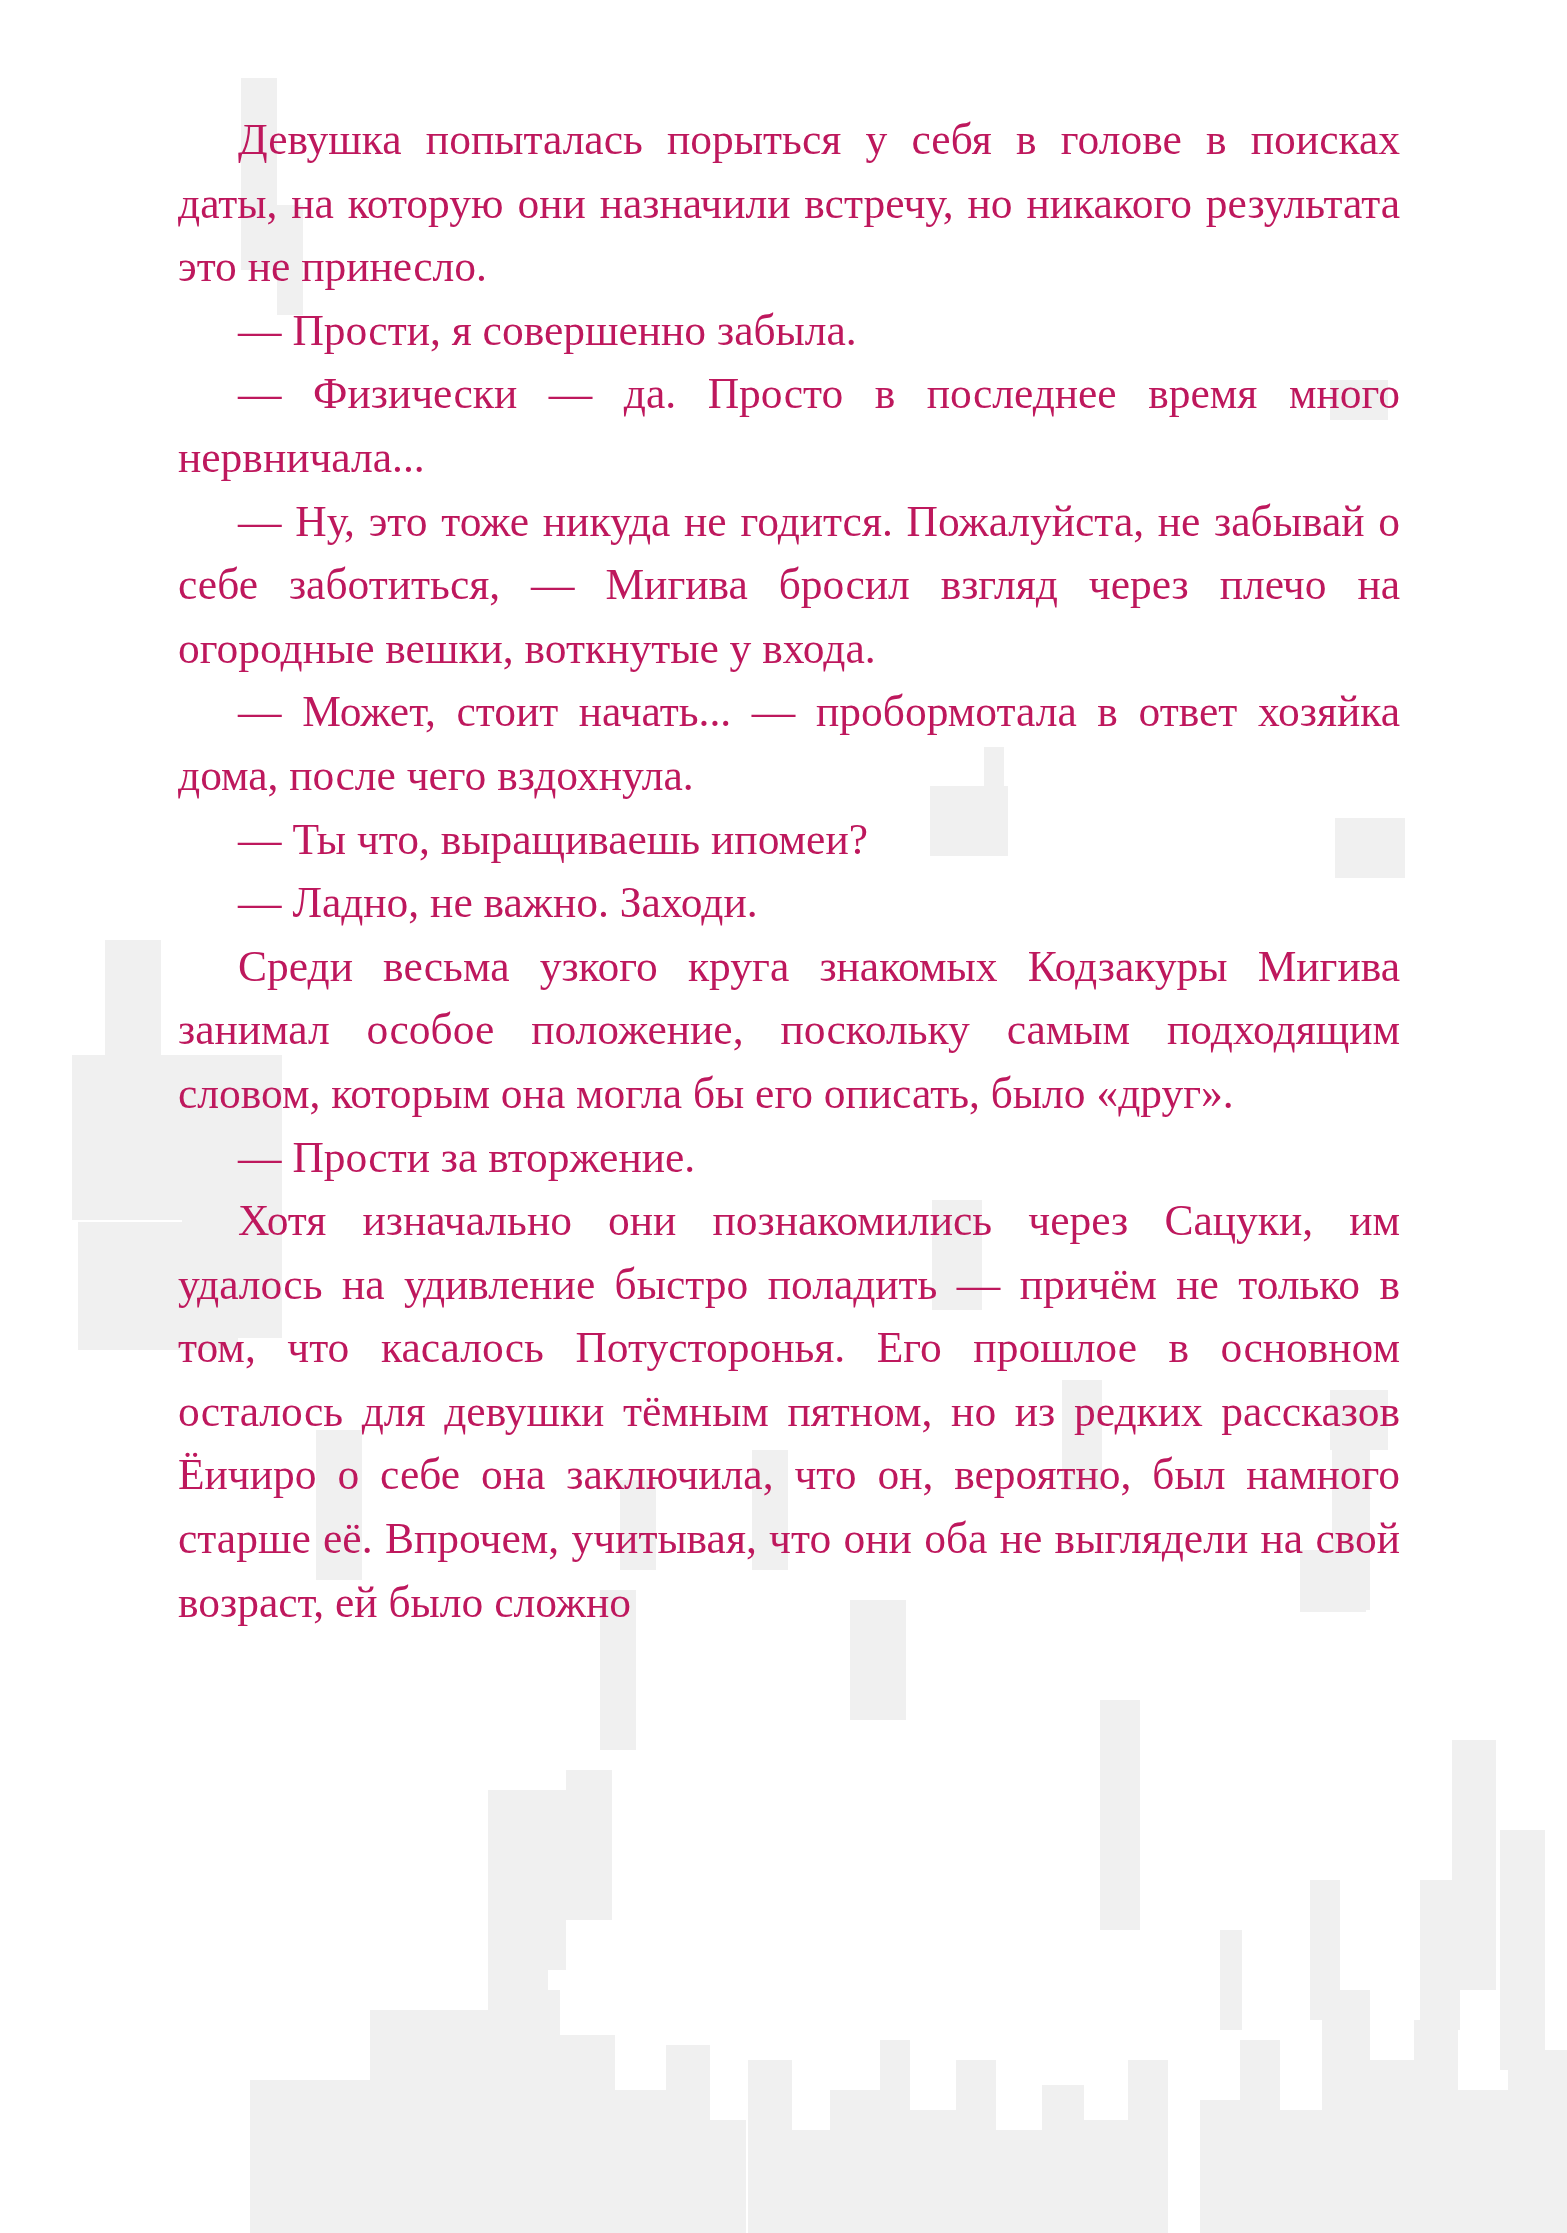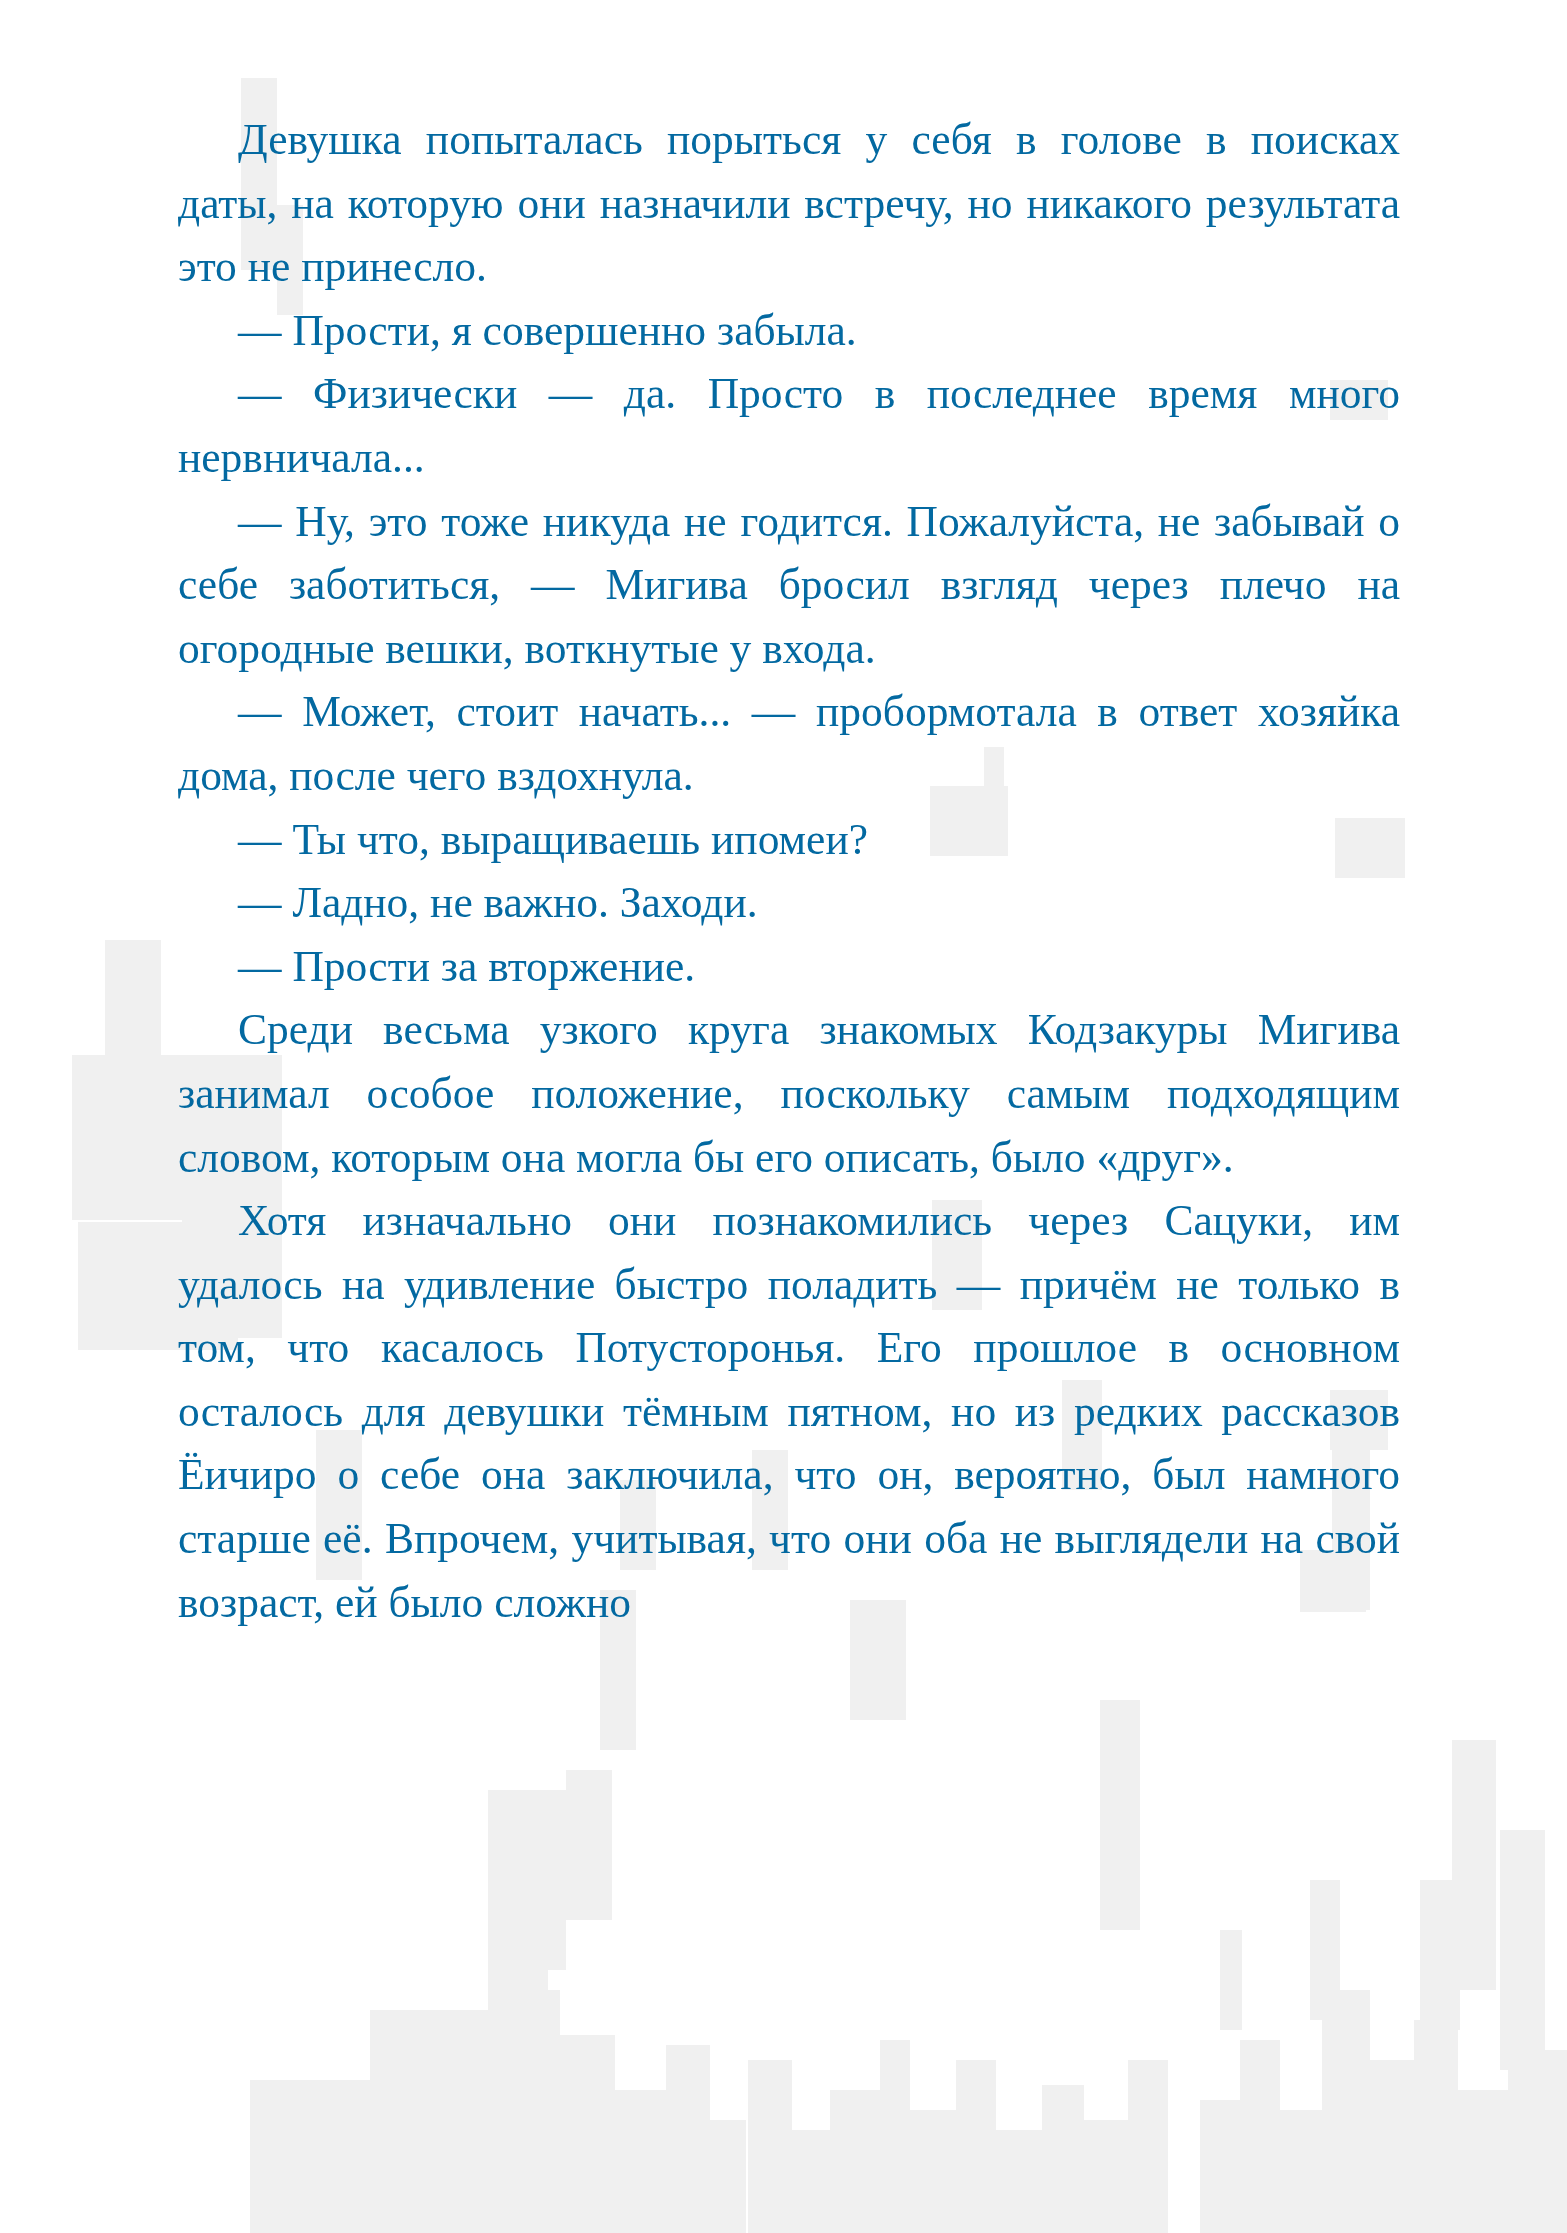--- a/index.html
+++ b/index.html
@@ -33,21 +33,21 @@
   
   #text-column {
     position: absolute;
     left: 178px;
     top: 108px;
     width: 1222px;
     z-index: 2;
   }
   p.para {
     margin: 0;
-    color: #0369a1;
+    color: #be185d;
     font-size: 43.5px;
     line-height: 63.6px;
     text-align: justify;
     text-justify: inter-word;
     text-indent: 60px;
     -webkit-hyphens: none;
     hyphens: none;
     word-spacing: 0px;
   }
   p.para.last {
@@ -137,18 +137,18 @@
   </div>
 
   <div id="text-column">
     <p class="para full-just">Девушка попыталась порыться у себя в голове в поисках даты, на которую они назначили встречу, но никакого результата это не принесло.</p>
     <p class="para last">— Прости, я совершенно забыла.</p>
     <p class="para full-just">— Физически — да. Просто в последнее время много нервничала...</p>
     <p class="para full-just">— Ну, это тоже никуда не годится. Пожалуйста, не забывай о себе заботиться, — Мигива бросил взгляд через плечо на огородные вешки, воткнутые у входа.</p>
     <p class="para full-just">— Может, стоит начать... — пробормотала в ответ хозяйка дома, после чего вздохнула.</p>
     <p class="para last">— Ты что, выращиваешь ипомеи?</p>
     <p class="para last">— Ладно, не важно. Заходи.</p>
+    <p class="para full-just">Среди весьма узкого круга знакомых Кодзакуры Мигива занимал особое положение, поскольку самым подходящим словом, которым она могла бы его описать, было «друг».</p>
     <p class="para last">— Прости за вторжение.</p>
-    <p class="para full-just">Среди весьма узкого круга знакомых Кодзакуры Мигива занимал особое положение, поскольку самым подходящим словом, которым она могла бы его описать, было «друг».</p>
     <p class="para full-just">Хотя изначально они познакомились через Сацуки, им удалось на удивление быстро поладить — причём не только в том, что касалось Потусторонья. Его прошлое в основном осталось для девушки тёмным пятном, но из редких рассказов Ёичиро о себе она заключила, что он, вероятно, был намного старше её. Впрочем, учитывая, что они оба не выглядели на свой возраст, ей было сложно</p>
   </div>
 
 </div>
 
 </body></html>

